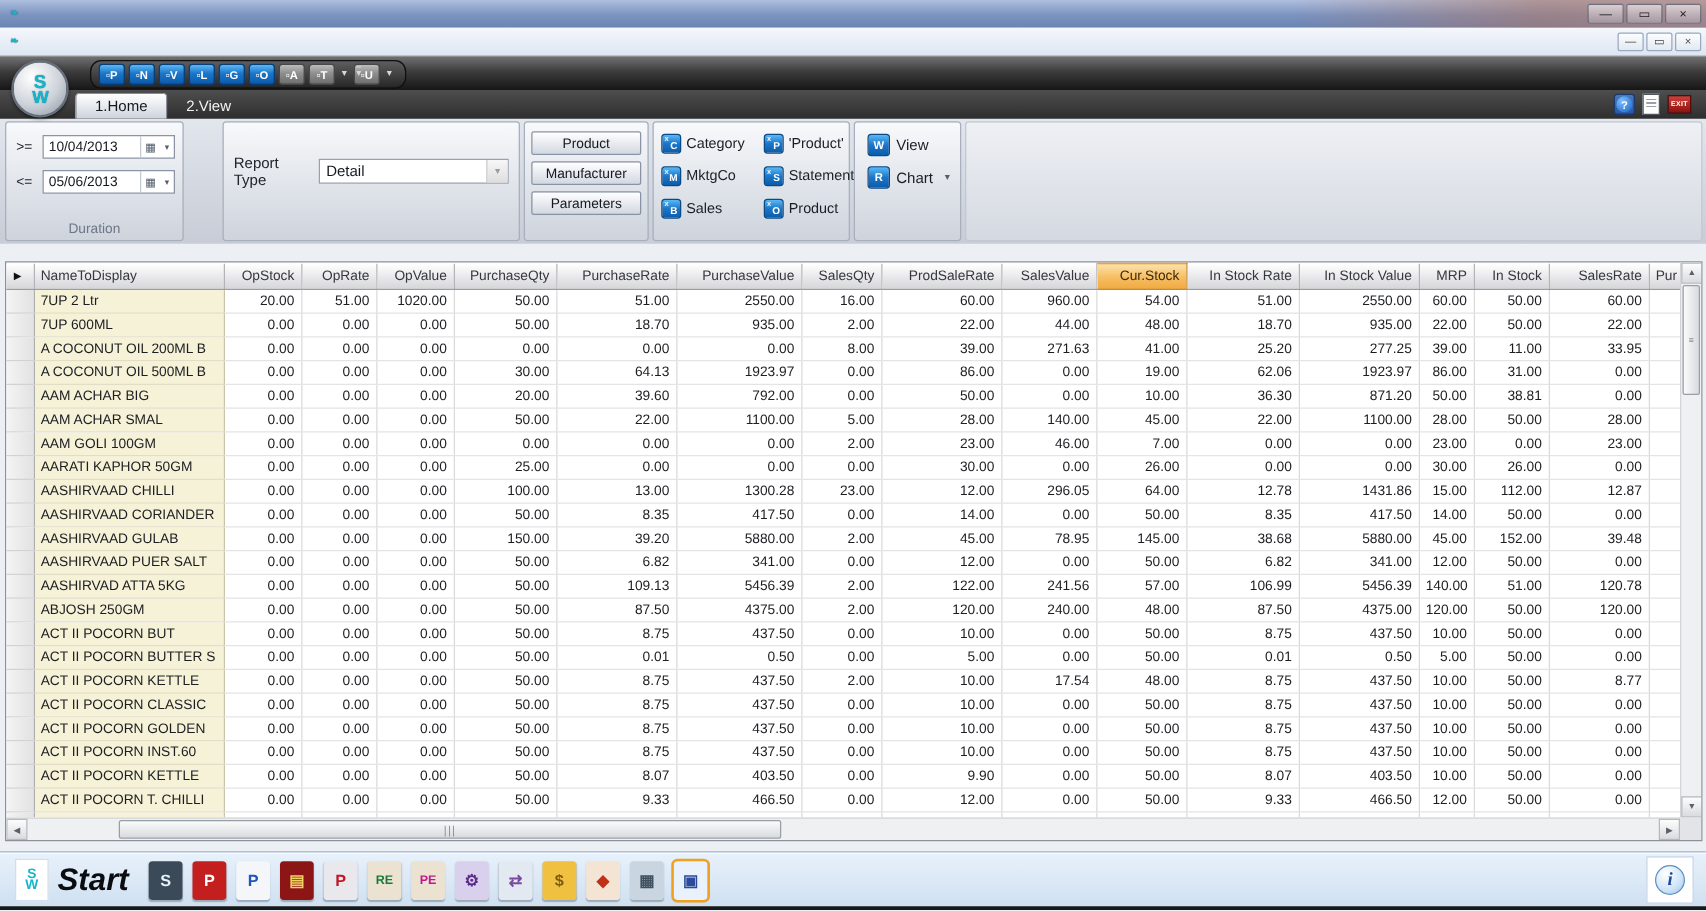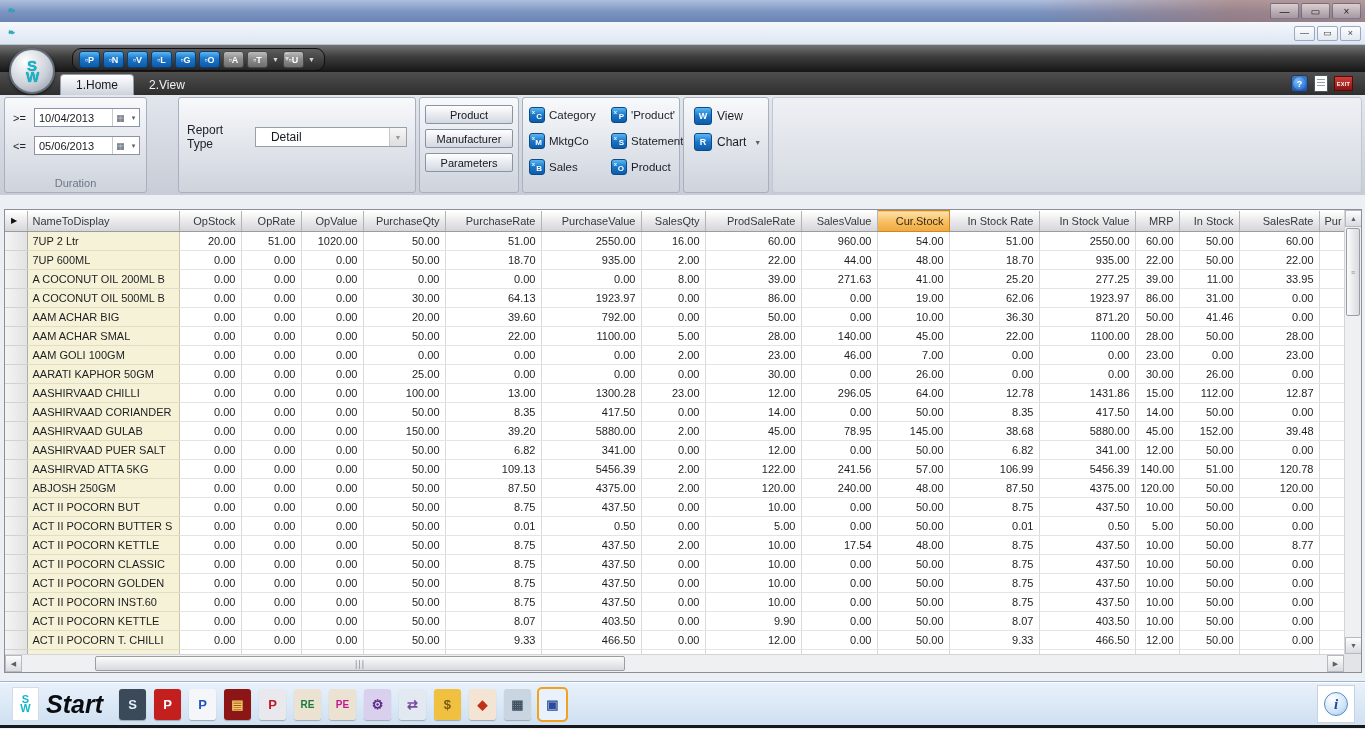--- a/index.html
+++ b/index.html
@@ -64,21 +64,21 @@
   .date-row { display:flex; align-items:center; gap:7px; }
   .cmp { font-size:11px; color:#20242c; width:14px; }
   .date-field { width:106px; height:19px; background:#fff; border:1px solid #8a94a4; display:flex; align-items:center; font-size:11px; color:#14181e; }
   .date-text { flex:1; padding-left:4px; }
   .date-cal { width:16px; align-self:stretch; border-left:1px solid #c4cad2; display:flex; align-items:center; justify-content:center; font-size:9px; color:#55606e; }
   .date-drop { width:11px; font-size:7px; color:#55606e; text-align:center; }
   .panel-report { width:238px;margin-left:28px; }
   .panel-report .panel-body { display:flex; align-items:center; padding:0 8px; }
   .rt-label { font-size:12px; color:#20242c; }
   .combo { width:168px; height:20px; background:#fff; border:1px solid #98a0ac; display:flex; align-items:center; margin-left:9px; }
-  .combo-text { flex:1; padding-left:15px; font-size:12px; color:#14181e; }
+  .combo-text { flex:1; padding-left:5px; font-size:12px; color:#14181e; }
   .combo-arrow { width:17px; align-self:stretch; background:linear-gradient(#f7f7f7,#dedede); border-left:1px solid #c8c8c8; color:#9a9a9a; font-size:7px; display:flex; align-items:center; justify-content:center; }
   .panel-actions { width:100px; }
   .panel-actions .panel-body { display:flex; flex-direction:column; align-items:center; gap:5px; padding-top:7px; }
   .rb-btn { width:88px; height:19px; background:linear-gradient(#ffffff,#e8ebf0 50%,#d3d8e0); border:1px solid #8894a6; border-radius:2px;
     font-size:11px; color:#14181e; display:flex; align-items:center; justify-content:center; }
   .panel-toggles { width:158px; }
   .toggle-grid { display:grid; grid-template-columns:82px 70px; padding:7px 2px 0 6px; row-gap:7px; }
   .tg-item { display:flex; align-items:center; gap:4px; font-size:11.5px; color:#1a1e26; }
   .tg-ic { width:16px; height:16px; flex:none; border-radius:3px; background:linear-gradient(#5ab8f4,#1b76c8 50%,#0d5cab);
     border:1px solid #0a4a86; color:#fff; font-size:8px; font-weight:bold; display:flex; align-items:flex-end; justify-content:flex-end; padding:1px 2px; }
@@ -423,21 +423,21 @@
               <td class="c-num">20.00</td>
               <td class="c-num">39.60</td>
               <td class="c-num">792.00</td>
               <td class="c-num">0.00</td>
               <td class="c-num">50.00</td>
               <td class="c-num">0.00</td>
               <td class="c-num">10.00</td>
               <td class="c-num">36.30</td>
               <td class="c-num">871.20</td>
               <td class="c-num">50.00</td>
-              <td class="c-num">41.46</td>
+              <td class="c-num">38.81</td>
               <td class="c-num">0.00</td>
               <td class="c-num"></td>
             </tr>
             <tr>
               <td class="c-sel"></td>
               <td class="c-name">AAM ACHAR SMAL</td>
               <td class="c-num">0.00</td>
               <td class="c-num">0.00</td>
               <td class="c-num">0.00</td>
               <td class="c-num">50.00</td>

